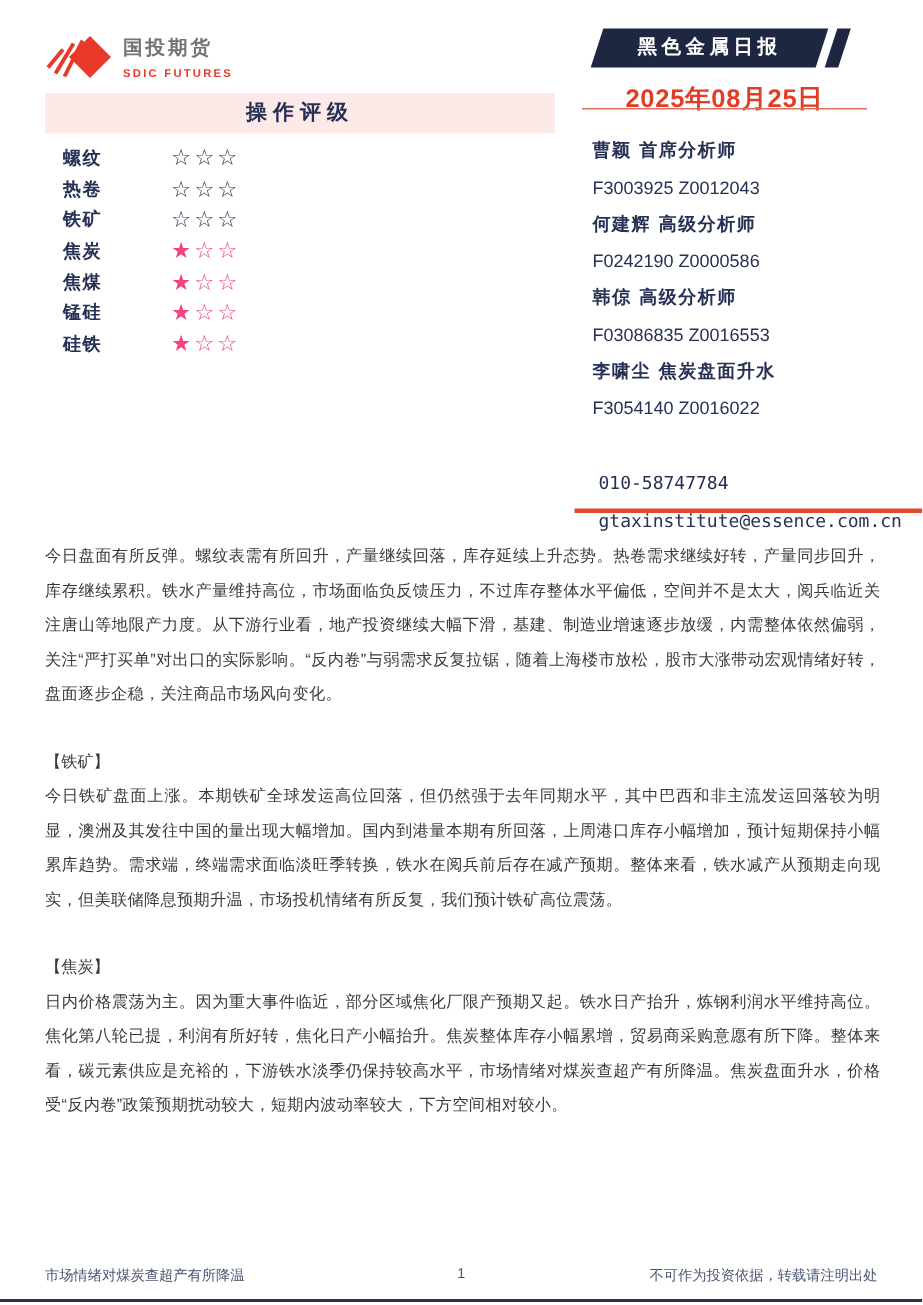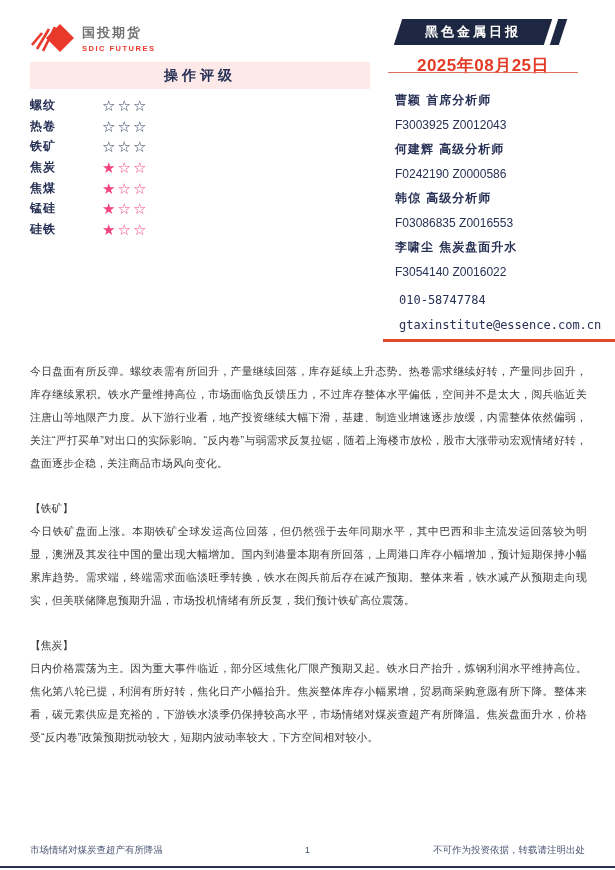--- a/index.html
+++ b/index.html
@@ -19,28 +19,28 @@
   .banner-bg{position:absolute;left:0;top:0;width:100%;height:100%;background:#1e2742;transform:skewX(-18deg);}
   .banner-tail{position:absolute;left:156px;top:0;width:9px;height:26px;background:#1e2742;transform:skewX(-18deg);}
   .banner-label{position:absolute;left:0;top:0;width:100%;height:26px;line-height:26px;text-align:center;
     color:#ffffff;font-size:13px;font-weight:bold;letter-spacing:3px;font-family:"DejaVu Serif","Liberation Serif",serif;}
   .report-date{position:absolute;left:388px;top:54px;width:190px;text-align:center;color:#e33b25;font-size:17px;font-weight:bold;letter-spacing:0.5px;}
   .date-underline{position:absolute;left:388px;top:72px;width:190px;height:1px;background:#e0705a;}
   
   .rating-title{position:absolute;left:30px;top:62px;width:340px;height:27px;line-height:27px;background:#fde9e8;
     text-align:center;color:#273055;font-size:14px;font-weight:bold;letter-spacing:4px;font-family:"DejaVu Serif","Liberation Serif",serif;}
   .rating-list{position:absolute;left:30px;top:95px;width:287px;}
-  .rate-row{height:20.7px;display:flex;align-items:center;}
+  .rate-row{height:20.7px;display:flex;align-items:center;margin-left:12px;}
   .rate-label{width:72px;font-size:12px;font-weight:bold;color:#273055;letter-spacing:1px;font-family:"DejaVu Serif","Liberation Serif",serif;}
   .rate-stars{font-size:15px;letter-spacing:2px;line-height:1;}
   
   .analyst-list{position:absolute;left:395px;top:88px;width:210px;}
   .an-name{line-height:24.5px;font-size:12px;font-weight:bold;color:#273055;letter-spacing:1px;font-family:"DejaVu Serif","Liberation Serif",serif;}
   .an-codes{line-height:24.5px;font-size:12px;color:#273055;}
-  .contact{position:absolute;left:399px;top:288px;width:216px;}
+  .contact{position:absolute;left:399px;top:310px;width:216px;}
   .contact div{line-height:25px;font-size:12px;color:#273055;font-family:"DejaVu Sans Mono","Liberation Mono",monospace;}
   .contact-divider{position:absolute;left:383px;top:339px;width:232px;height:2.5px;background:#e04a2e;}
   
   .report-body{position:absolute;left:30px;top:360px;width:557px;}
   .section{margin-bottom:22px;}
   .sec-head{font-size:10.8px;color:#3a3a3a;line-height:23px;}
   .sec-body{font-size:10.8px;color:#3a3a3a;line-height:23px;text-align:justify;letter-spacing:0.2px;}
   
   .footer{position:absolute;left:30px;right:30px;bottom:12px;height:14px;font-size:9.5px;color:#4b5574;}
   .footer-left{position:absolute;left:0;top:0;}

